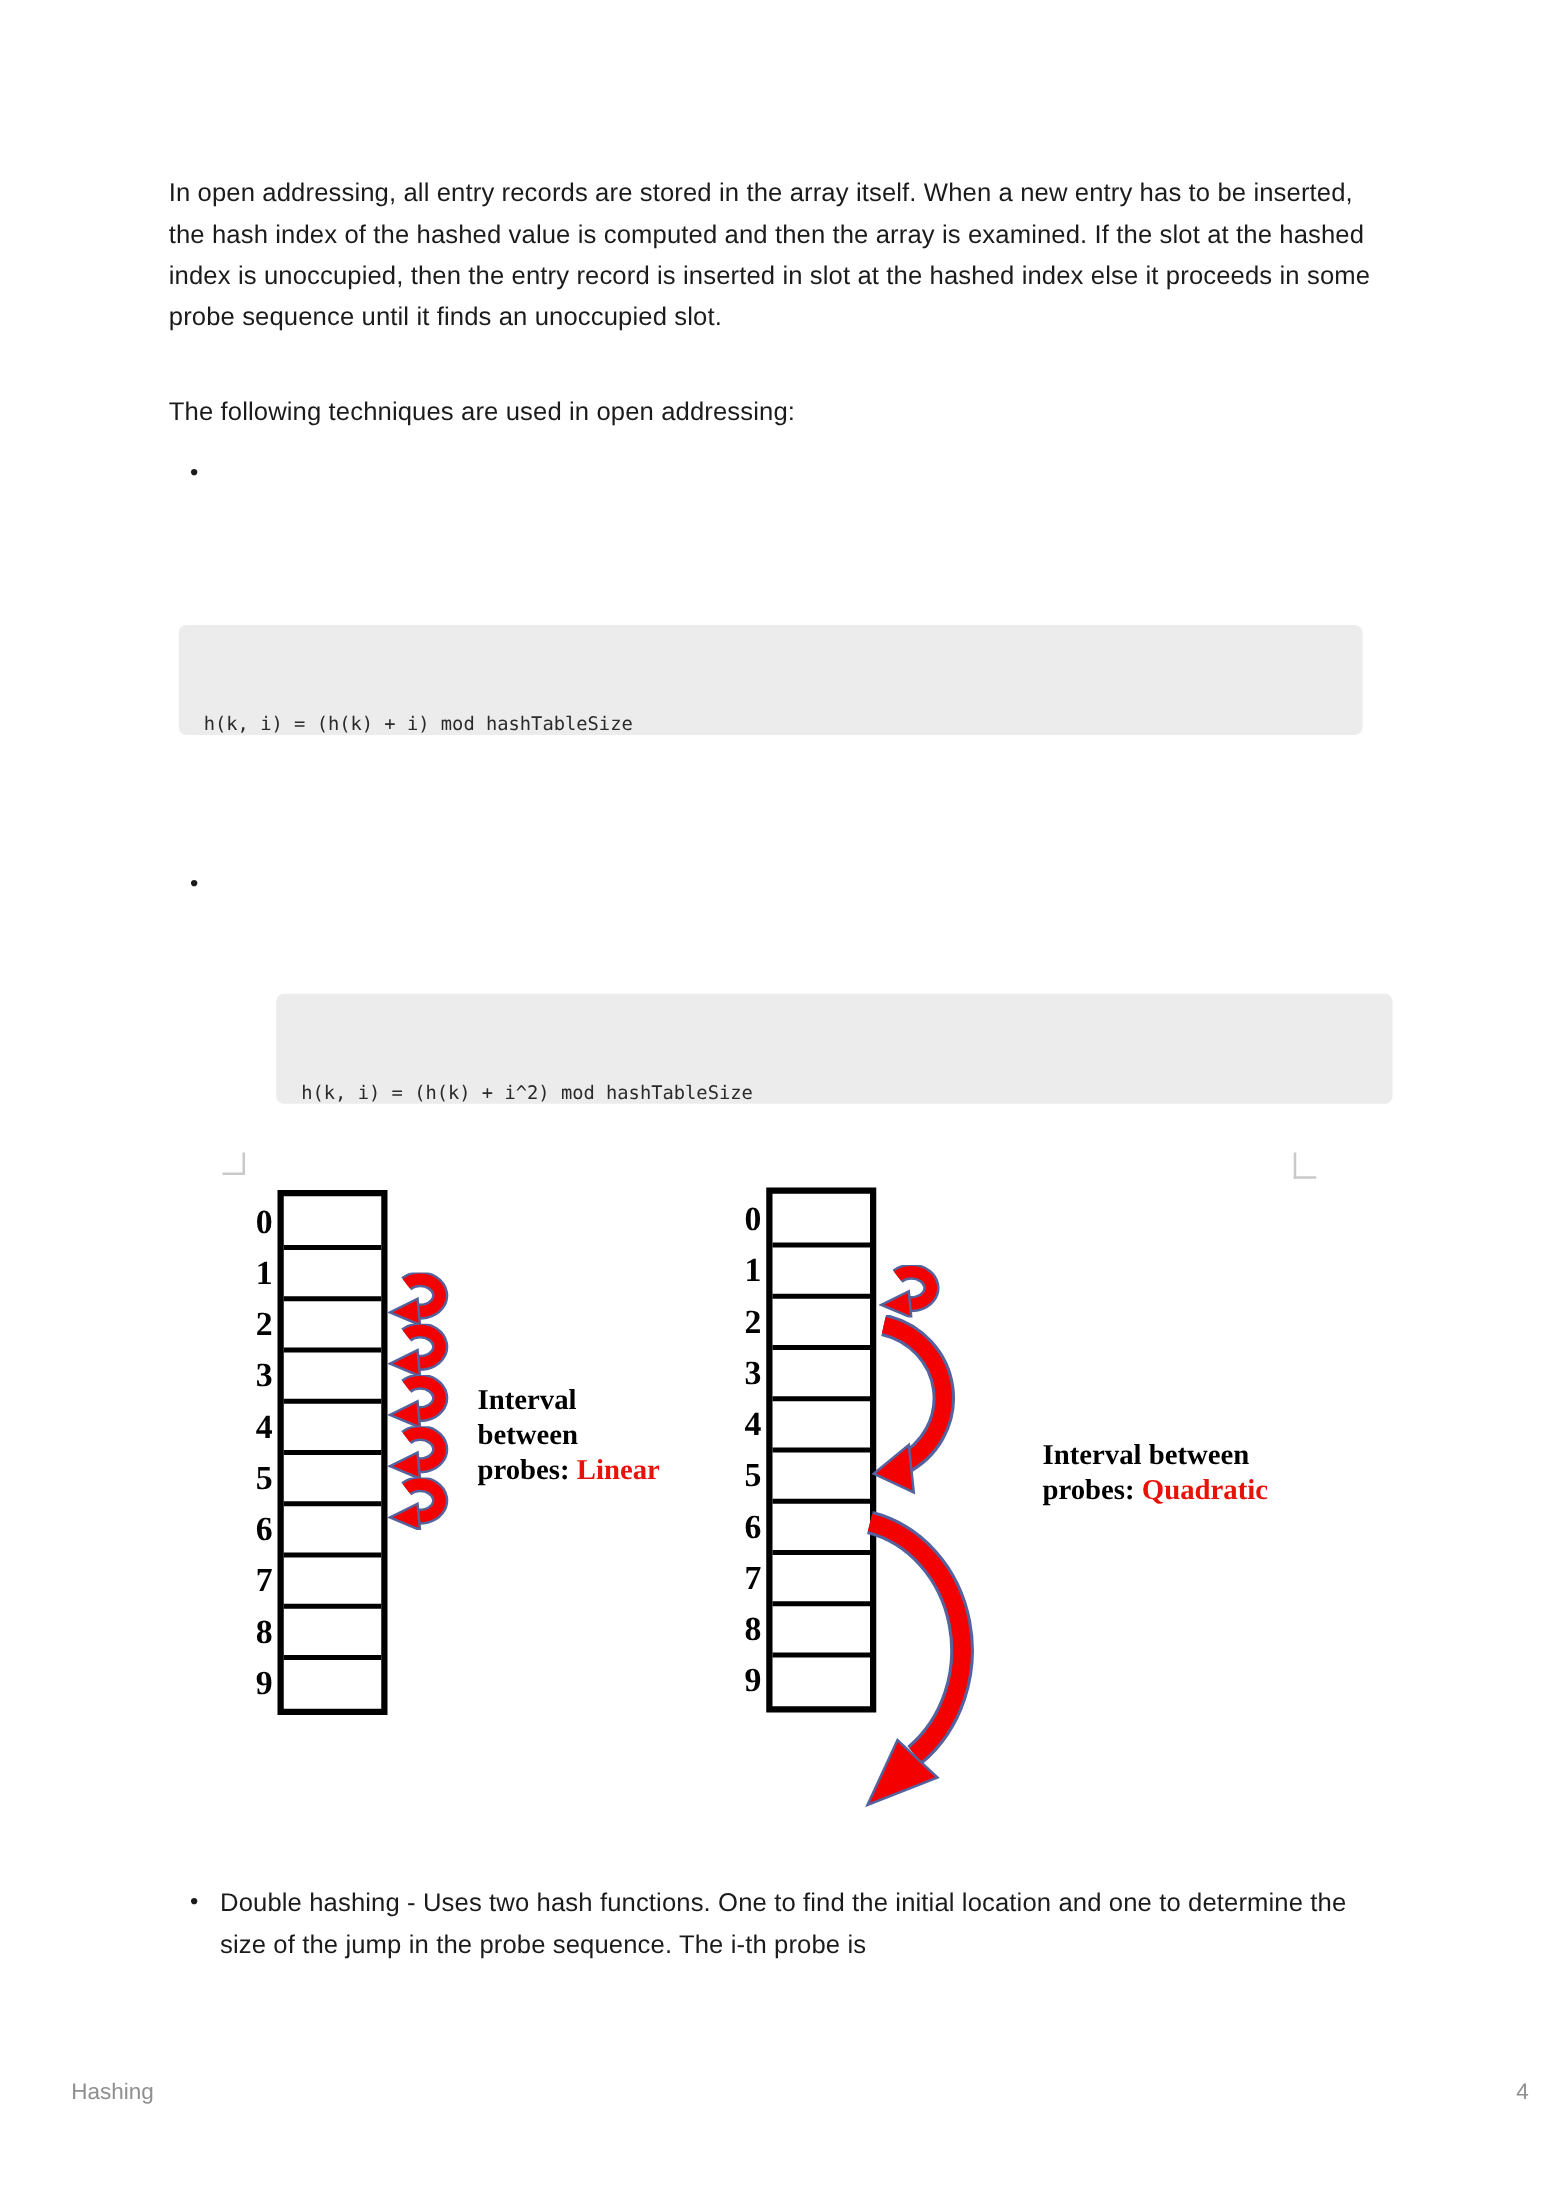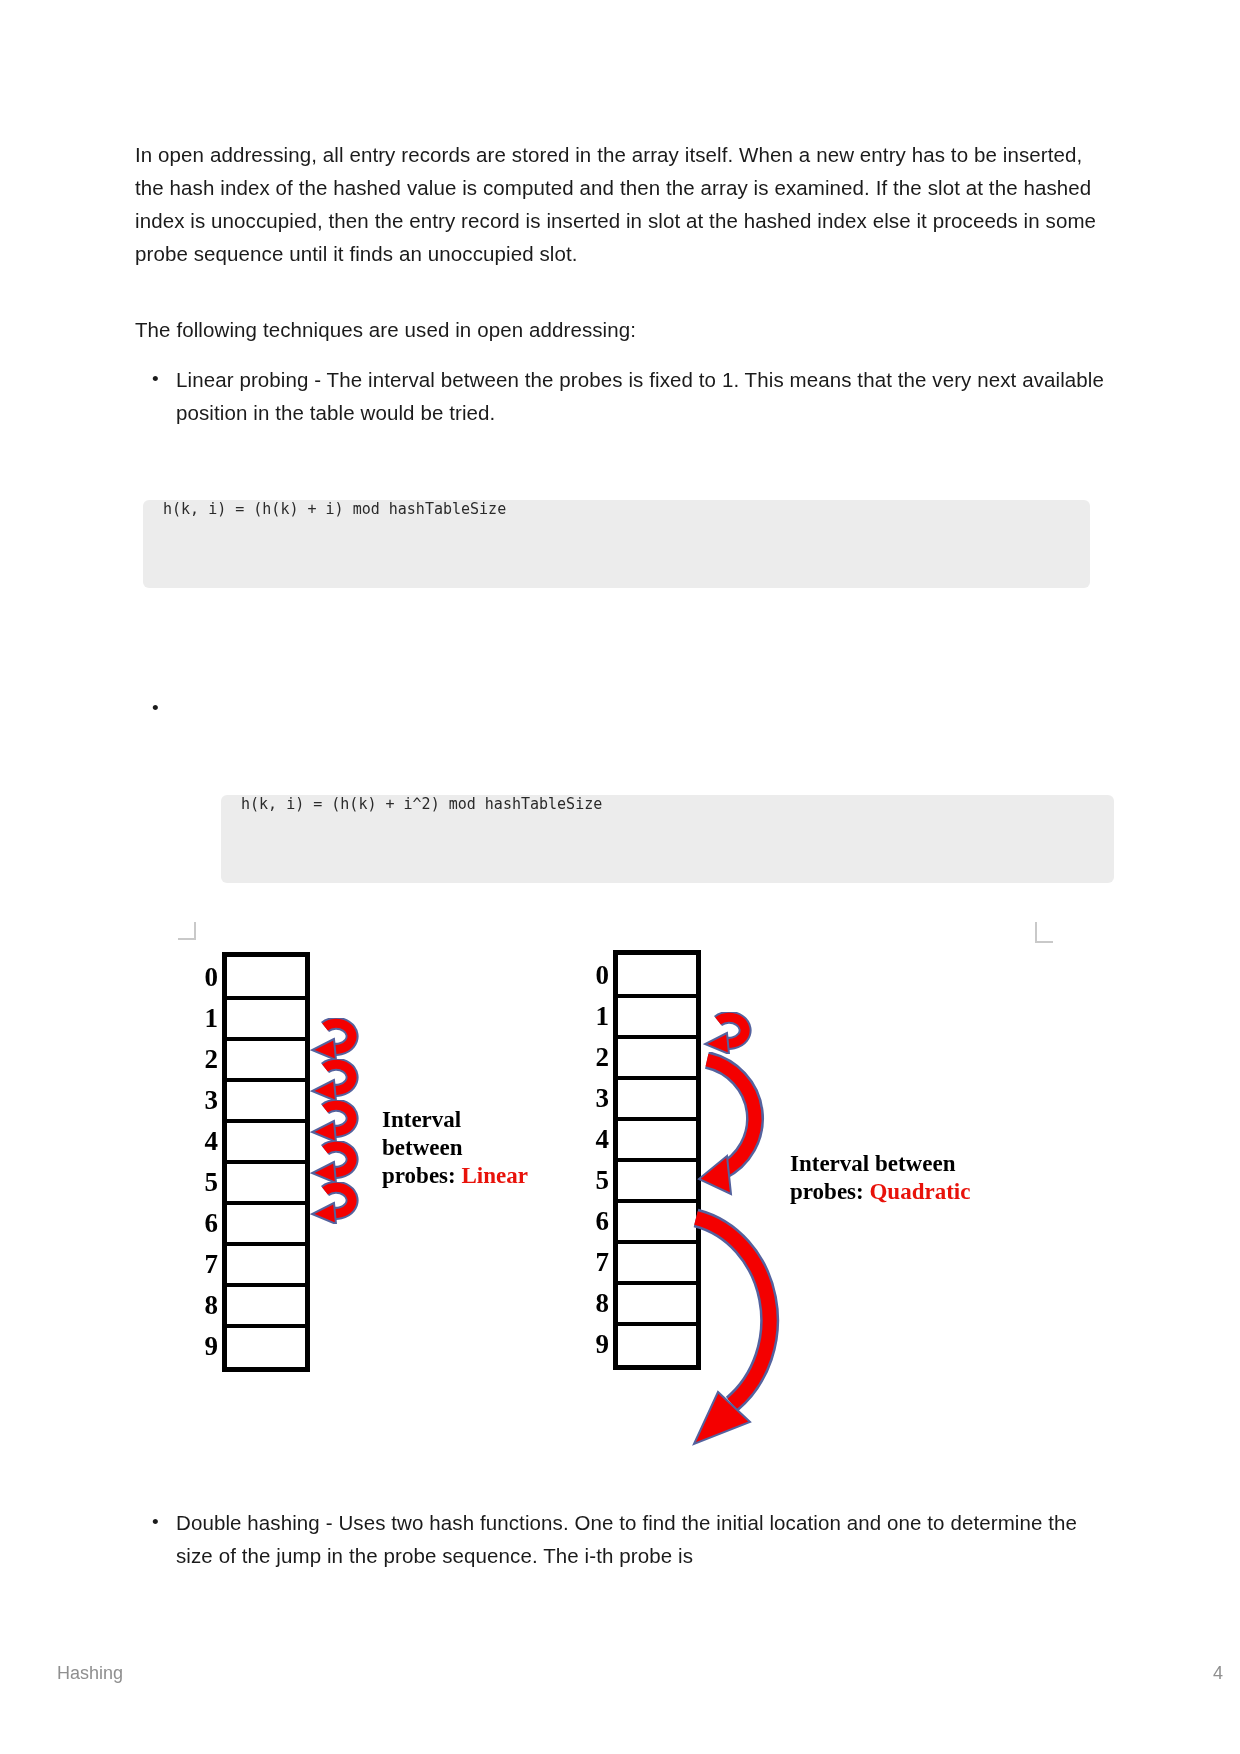--- a/index.html
+++ b/index.html
@@ -6,21 +6,21 @@
   #page {
     position:relative; width:1240px; height:1754px; background:#ffffff;
     font-family:"Liberation Sans", sans-serif; color:#1b1b1b; overflow:hidden;padding-left:42px;
   }
   .abs { position:absolute; }
   .para { font-size:20.5px; line-height:33px; letter-spacing:0.1px; }
   .bullet-item { position:absolute; padding-left:26px; font-size:20.5px; line-height:33px; letter-spacing:0.1px; }
   .bullet-dot { position:absolute; left:2px; top:-1px; font-size:19px; }
   .codeblock {
     position:absolute; background:#ececec; border-radius:6px; height:88px;
-    display:flex; align-items:flex-start;
+    display:flex; align-items:flex-end;
     font-family:"DejaVu Sans Mono", monospace; font-size:15px; color:#2a2a2a;
     padding-left:20px; box-sizing:border-box;
   }
   
   #diagram { position:absolute; left:0; top:900px; width:1240px; height:560px; }
   .corner { position:absolute; }
   .corner-l { width:16px; height:16px; border-right:2px solid #c9c9c9; border-bottom:2px solid #c9c9c9; }
   .corner-r { width:16px; height:19px; border-left:2px solid #c9c9c9; border-bottom:2px solid #c9c9c9; }
   .htable { position:absolute; width:88px; height:420px; border:5px solid #000; box-sizing:border-box; background:#fff; }
   .sep { position:absolute; left:0; width:100%; height:4px; background:#000; }
@@ -41,21 +41,20 @@
 <body>
 
 <div id="page">
 
   <div class="abs para" style="left:135px; top:138px; width:975px;">In open addressing, all entry records are stored in the array itself. When a new entry has to be inserted, the hash index of the hashed value is computed and then the array is examined. If the slot at the hashed index is unoccupied, then the entry record is inserted in slot at the hashed index else it proceeds in some probe sequence until it finds an unoccupied slot.</div>
 
   <div class="abs para" style="left:135px; top:313px; width:975px;">The following techniques are used in open addressing:</div>
 
   <div class="bullet-item" style="left:150px; top:363px; width:940px;">
     <span class="bullet-dot">•</span>
-    <span>Linear probing - The interval between the probes is fixed to 1. This means that the very next available position in the table would be tried.</span>
   </div>
 
   <div class="codeblock" style="left:143px; top:500px; width:947px;">
     <span>h(k, i) = (h(k) + i) mod hashTableSize</span>
   </div>
 
   <div class="bullet-item" style="left:150px; top:692px; width:940px;">
     <span class="bullet-dot">•</span>
   </div>
 
@@ -157,21 +156,21 @@
       <path d="M10 8 A 62 60 0 0 1 24 120" fill="none" stroke="#f40000" stroke-width="13"></path>
       <polygon points="30,104 2,127 34,142" fill="#f40000" stroke="#54629e" stroke-width="2"></polygon>
     </svg>
 
     <svg class="arrow" style="left:688px; top:308px;" width="125" height="245" viewBox="0 0 125 245">
       <path d="M8 10 A 95 105 0 0 1 44 196" fill="none" stroke="#54629e" stroke-width="19"></path>
       <path d="M8 10 A 95 105 0 0 1 44 196" fill="none" stroke="#f40000" stroke-width="14"></path>
       <polygon points="30,184 6,236 62,214" fill="#f40000" stroke="#54629e" stroke-width="2"></polygon>
     </svg>
 
-    <div class="caption" style="left:790px; top:250px;">
+    <div class="caption" style="left:834px; top:250px;">
       <div>Interval between</div>
       <div><span>probes:</span> <span class="accent">Quadratic</span></div>
     </div>
 
   </div>
 
   <div class="bullet-item" style="left:150px; top:1506px; width:940px;">
     <span class="bullet-dot">•</span>
     <span>Double hashing - Uses two hash functions. One to find the initial location and one to determine the size of the jump in the probe sequence. The i-th probe is</span>
   </div>

